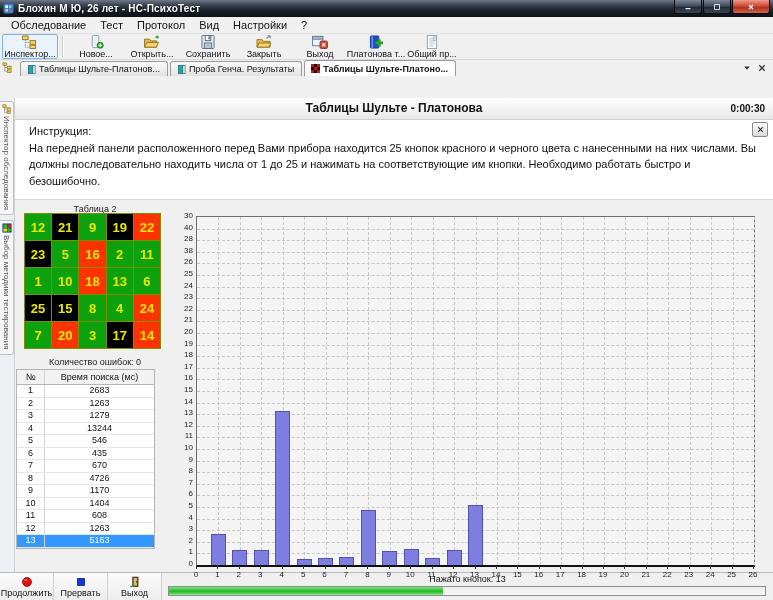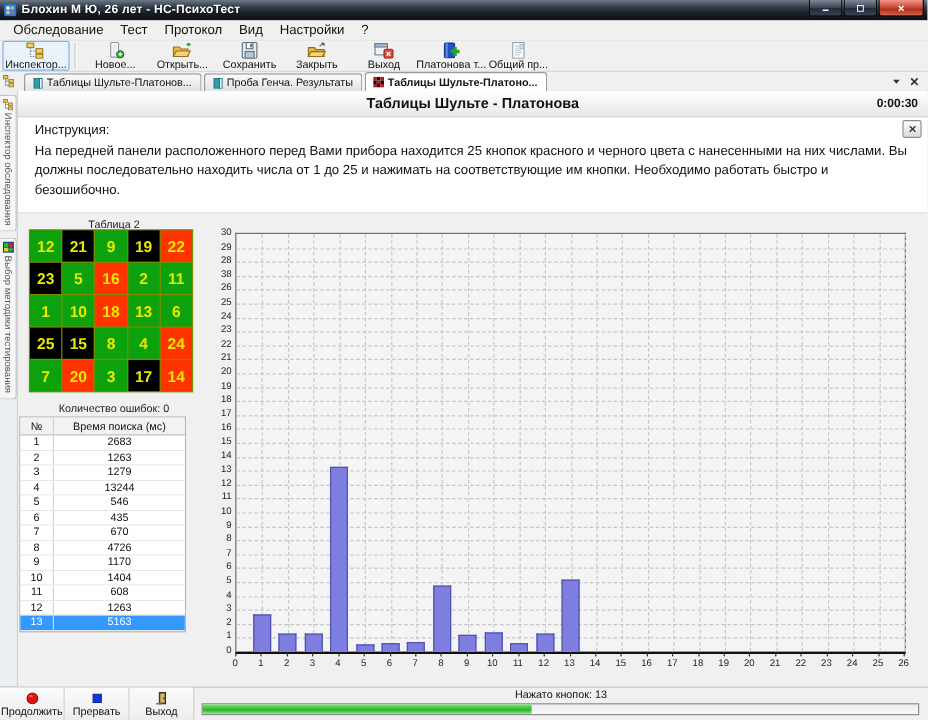--- a/index.html
+++ b/index.html
@@ -45,21 +45,21 @@
   .tb-corner svg { width:11px; height:11px; display:block; }
   .tab { display:flex; align-items:center; gap:3px; height:12px; padding:1px 7px 1px 6px; margin-right:2px;
          font-size:9px; background:linear-gradient(#fafafa,#e2e2e2); border:1px solid #9a9a9a; border-bottom:none;
          border-radius:3px 3px 0 0; white-space:nowrap; }
   .tab.active { background:#fff; font-weight:bold; height:13px; }
   .tab .tab-ico svg { width:9px; height:9px; display:block; }
   .tab-ctrls { margin-left:auto; align-self:center; display:flex; align-items:center; gap:7px; padding-right:7px; }
   .tab-ctrls svg { width:8px; height:8px; display:block; }
 
   
-  .mid { flex:1; display:flex; min-height:0; }
+  .mid { flex:1; display:flex; min-height:0;margin-top:22px; }
   .sidebar { width:14px; flex:0 0 14px; background:#edf0f2; border-right:1px solid #d2d2d2; display:flex; flex-direction:column; align-items:center; padding-top:3px; gap:5px; }
   .side-tab { width:13px; background:#f6f6f6; border:1px solid #c2c2c2; border-left:none; border-radius:0 3px 3px 0; display:flex; flex-direction:column; align-items:center; padding:2px 0 4px 0; }
   .side-tab .st-ico svg { width:10px; height:10px; display:block; }
   .side-label { writing-mode:vertical-rl; font-size:8px; line-height:11px; color:#555; margin-top:2px; }
 
   .content { flex:1; display:flex; flex-direction:column; min-width:0; }
   .content-header { height:21px; flex:0 0 21px; position:relative; text-align:center; font-size:12px; font-weight:bold; line-height:21px;
                     background:linear-gradient(#ffffff,#e7e7e7); border-bottom:1px solid #cfcfcf; }
   .timer { position:absolute; right:8px; top:0; font-size:10px; font-weight:bold; line-height:21px; }
 
@@ -453,21 +453,21 @@
               <div style="top: 123.6px;">19</div>
               <div style="top: 112px;">20</div>
               <div style="top: 100.4px;">21</div>
               <div style="top: 88.8px;">22</div>
               <div style="top: 77.2px;">23</div>
               <div style="top: 65.6px;">24</div>
               <div style="top: 54px;">25</div>
               <div style="top: 42.4px;">26</div>
               <div style="top: 30.8px;">38</div>
               <div style="top: 19.2px;">28</div>
-              <div style="top: 7.6px;">29</div>
+              <div style="top: 7.6px;">40</div>
               <div style="top: -4px;">30</div>
             </div>
           <div class="plot" id="plot">
               <div class="gl-v" style="left: 21.42px;"></div>
               <div class="gl-v" style="left: 42.85px;"></div>
               <div class="gl-v" style="left: 64.27px;"></div>
               <div class="gl-v" style="left: 85.69px;"></div>
               <div class="gl-v" style="left: 107.12px;"></div>
               <div class="gl-v" style="left: 128.54px;"></div>
               <div class="gl-v" style="left: 149.96px;"></div>

